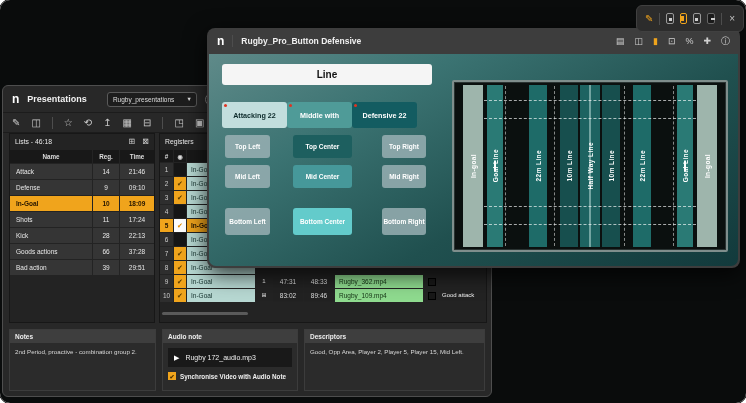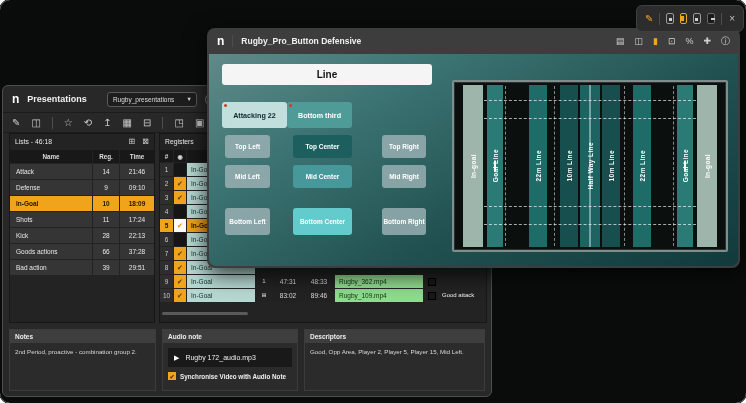--- a/index.html
+++ b/index.html
@@ -364,21 +364,25 @@
     </div>
     <div class="tpl-body">
       <div class="zone-hdr">Line</div>
       <div class="zrow">
           <div class="zbtn z-light">
             <i class="dot"></i>
             <span>Attacking 22</span>
           </div>
           <div class="zbtn z-med">
             <i class="dot"></i>
-            <span>Bottom third</span>
+            <span>Middle with</span>
+          </div>
+          <div class="zbtn z-dark">
+            <i class="dot"></i>
+            <span>Defensive 22</span>
           </div>
         </div>
       <div id="grid-holder">
           <div class="gbtn v-side gp0">Top Left</div>
           <div class="gbtn v-dark gp1">Top Center</div>
           <div class="gbtn v-side gp2">Top Right</div>
           <div class="gbtn v-side gp3">Mid Left</div>
           <div class="gbtn v-mid gp4">Mid Center</div>
           <div class="gbtn v-side gp5">Mid Right</div>
           <div class="gbtn v-side gp6">Bottom Left</div>

